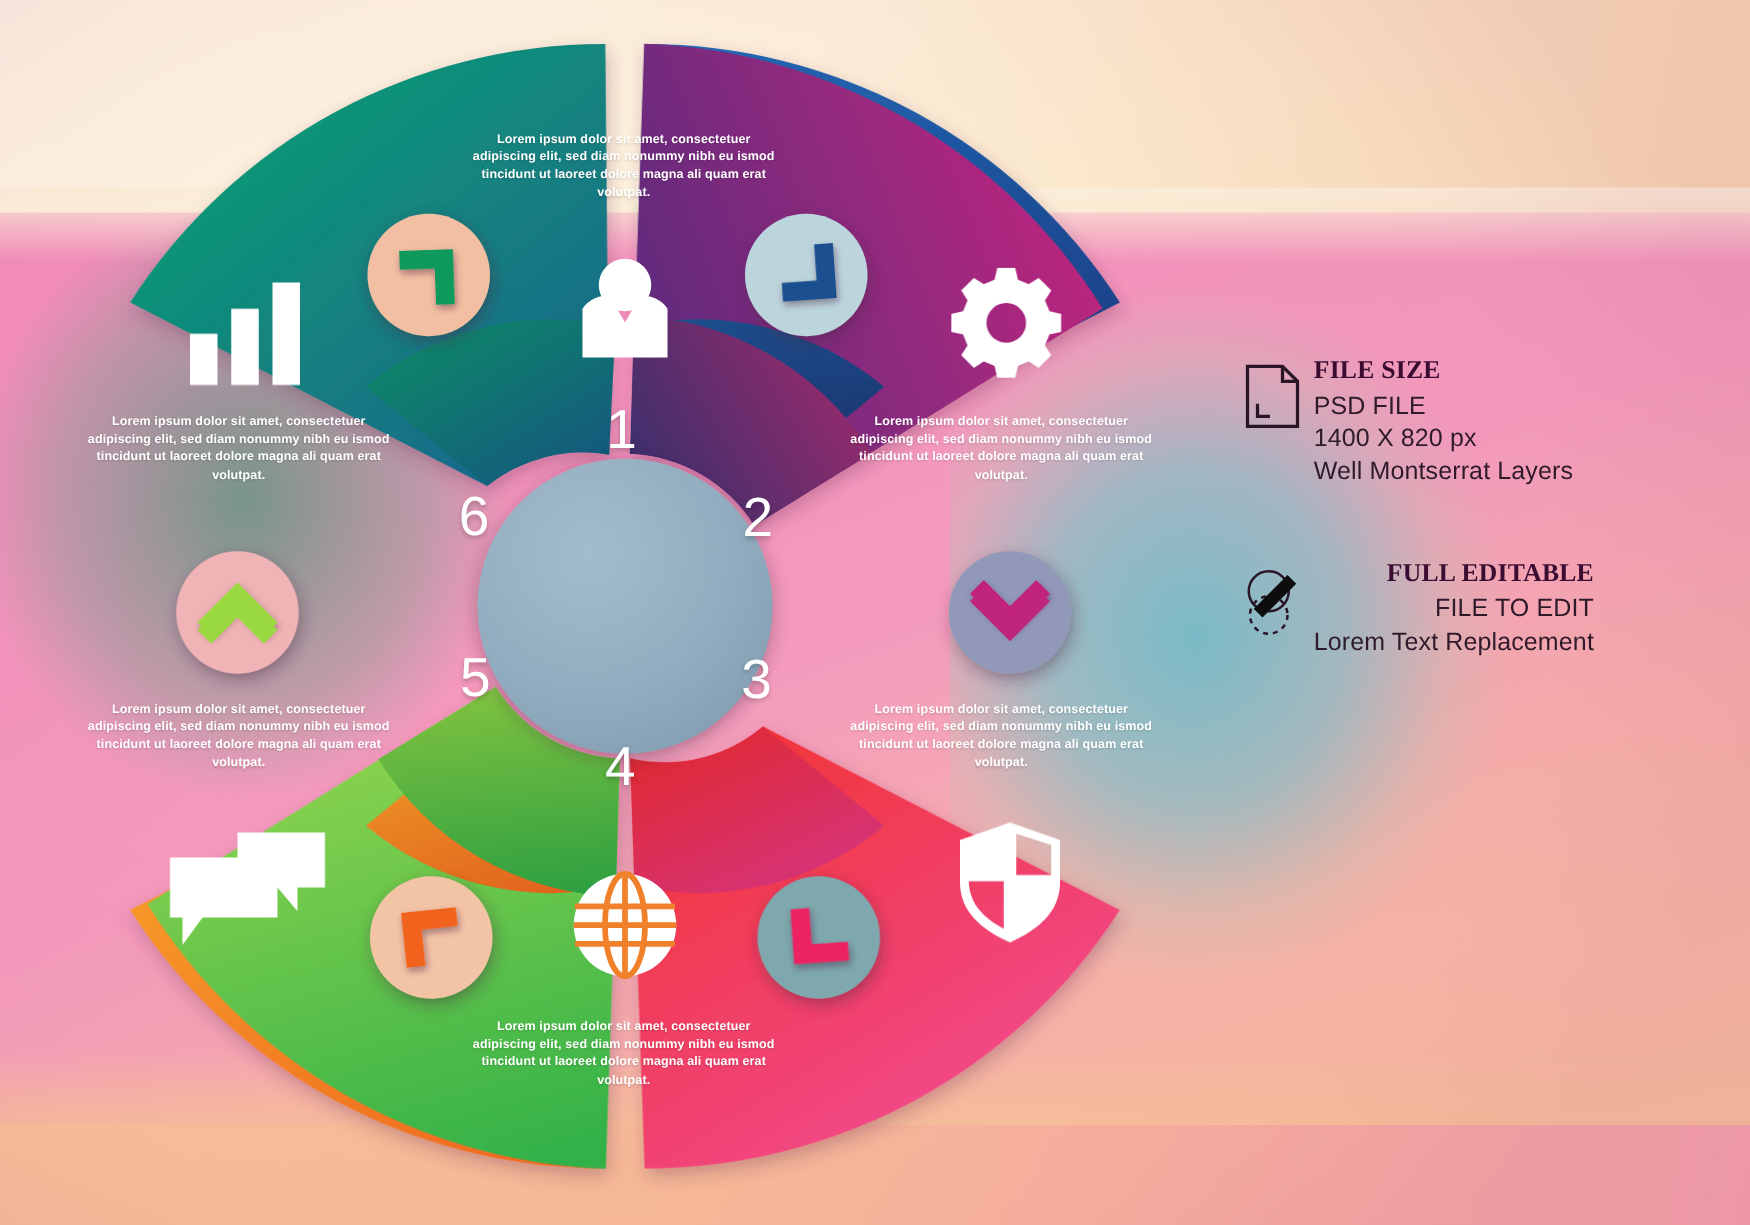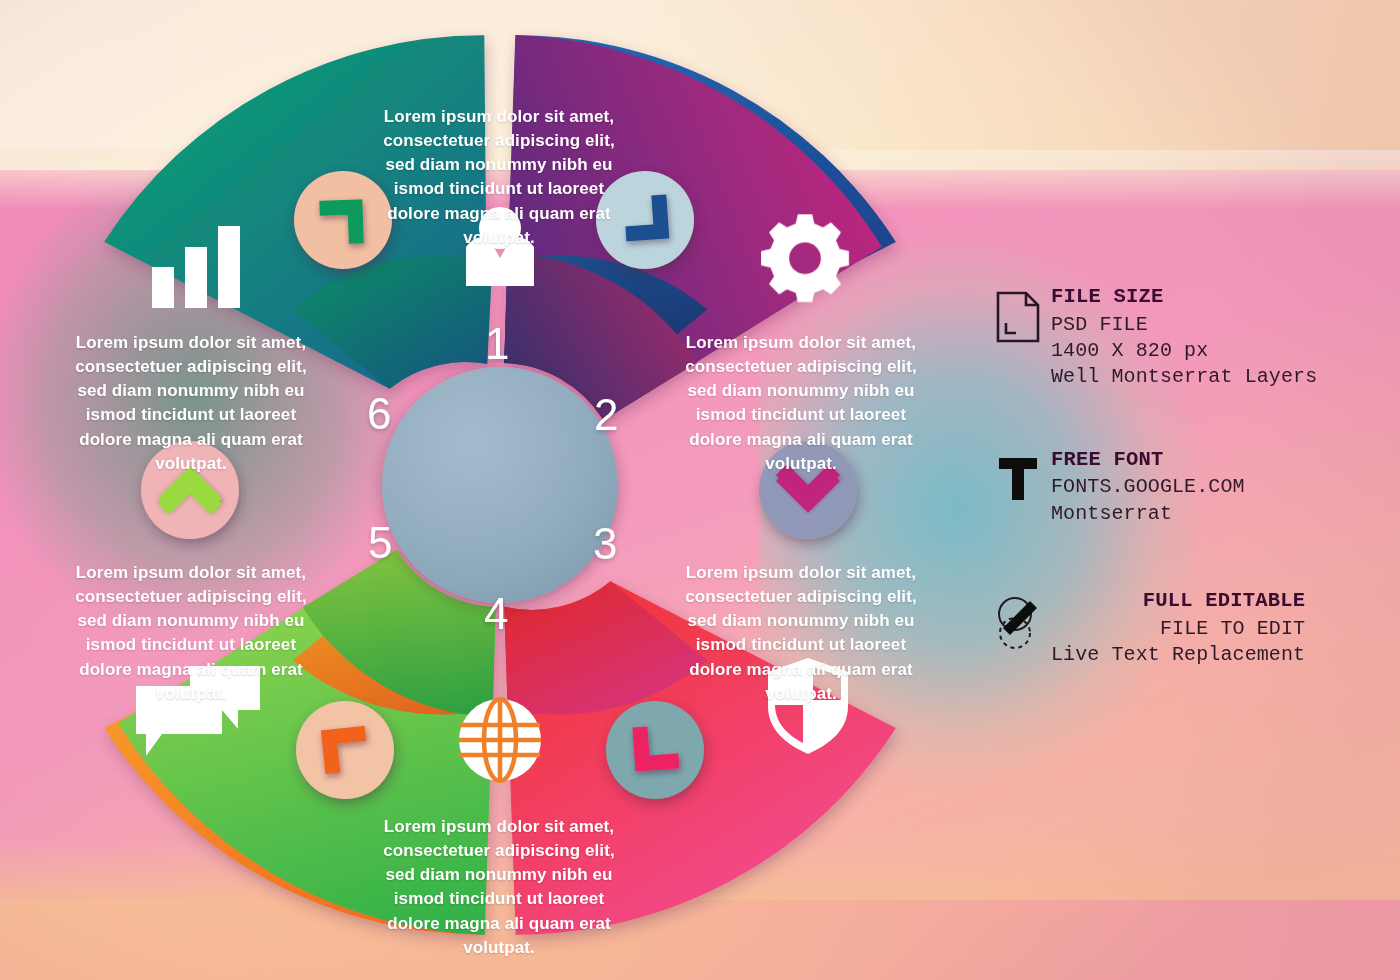--- a/index.html
+++ b/index.html
@@ -44,46 +44,45 @@
   .bg-vig{
     background:radial-gradient(ellipse 900px 700px at 38% 48%,
       rgba(255,255,255,0) 40%,rgba(220,120,160,.10) 80%,rgba(200,100,150,.18) 100%);
   }
 
   
   #wheel{position:absolute;left:0;top:0;width:980px;height:980px;z-index:2;}
 
   .seg-text{
     position:absolute;color:#fff;text-align:center;
-    font-size:17px;line-height:1.42;font-weight:600;
+    font-size:10px;line-height:1.42;font-weight:600;
     letter-spacing:.1px;width:246px;
     text-shadow:0 1px 2px rgba(0,0,0,.18);
     pointer-events:none;
   }
   .seg-num{
     position:absolute;color:#fff;font-size:44px;font-weight:400;
     line-height:1;letter-spacing:0;
     text-shadow:0 2px 4px rgba(0,0,0,.22);
   }
 
   
   #info{position:absolute;left:985px;top:285px;width:400px;z-index:4;}
   .info-row{display:flex;align-items:flex-start;margin-bottom:57px;}
   .info-ico{width:66px;flex:0 0 66px;display:flex;align-items:center;
             justify-content:center;padding-top:6px;}
   .info-body{padding-top:0;}
   .info-h{
-    font-family:Liberation Mono, monospace;
+    font-family:Liberation Serif, serif;
     font-weight:bold;font-size:20.5px;color:#3b0c32;letter-spacing:.2px;
     margin:0 0 3px 0;line-height:1.15;
   }
   .info-l{
     font-size:20px;color:#2f1a2b;line-height:1.32;letter-spacing:.1px;
     font-weight:400;
-    font-family:Liberation Mono, monospace;
   }
 </style>
 </head>
 <body>
 
 <div id="bg">
   <div class="bg-layer bg-base"></div>
   <div class="bg-green-corner"></div>
   <div class="bg-teal"></div>
   <div class="bg-top"></div>
@@ -297,42 +296,29 @@
       </svg>
     </div>
     <div class="info-body">
       <div class="info-h">FILE SIZE</div>
       <div class="info-l">PSD FILE</div>
       <div class="info-l">1400 X 820 px</div>
       <div class="info-l">Well Montserrat Layers</div>
     </div>
   </div>
 
-  <div class="info-row" style="margin-bottom:62px;">
-    <div class="info-ico">
-      <svg width="44" height="50" viewBox="0 0 44 50">
-        <rect x="3" y="4" width="38" height="11" fill="#0d0d0d"></rect>
-        <rect x="16" y="4" width="12" height="42" fill="#0d0d0d"></rect>
-      </svg>
-    </div>
-    <div class="info-body">
-      <div class="info-h">FREE FONT</div>
-      <div class="info-l">FONTS.GOOGLE.COM</div>
-      <div class="info-l">Montserrat</div>
-    </div>
-  </div>
 
   <div class="info-row" style="margin-bottom:0;text-align:right;">
     <div class="info-ico">
       <svg width="50" height="56" viewBox="0 0 50 56">
         <circle cx="22" cy="19" r="16" fill="none" stroke="#2a1526" stroke-width="2"></circle>
         <circle cx="22" cy="38" r="15" fill="none" stroke="#2a1526" stroke-width="2" stroke-dasharray="4 4"></circle>
         <path d="M 10 33 L 37 6 L 44 13 L 17 40 Z" fill="#0d0d0d"></path>
       </svg>
     </div>
     <div class="info-body">
       <div class="info-h">FULL EDITABLE</div>
       <div class="info-l">FILE TO EDIT</div>
-      <div class="info-l">Live Text Replacement</div>
+      <div class="info-l">Lorem Text Replacement</div>
     </div>
   </div>
 
 </div>
 
 </body></html>

